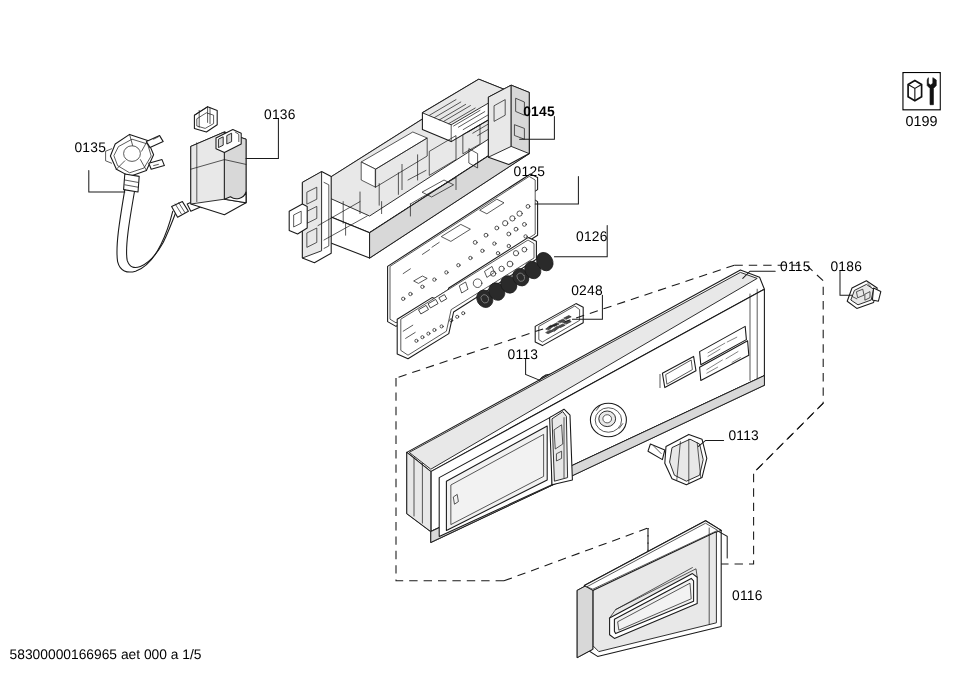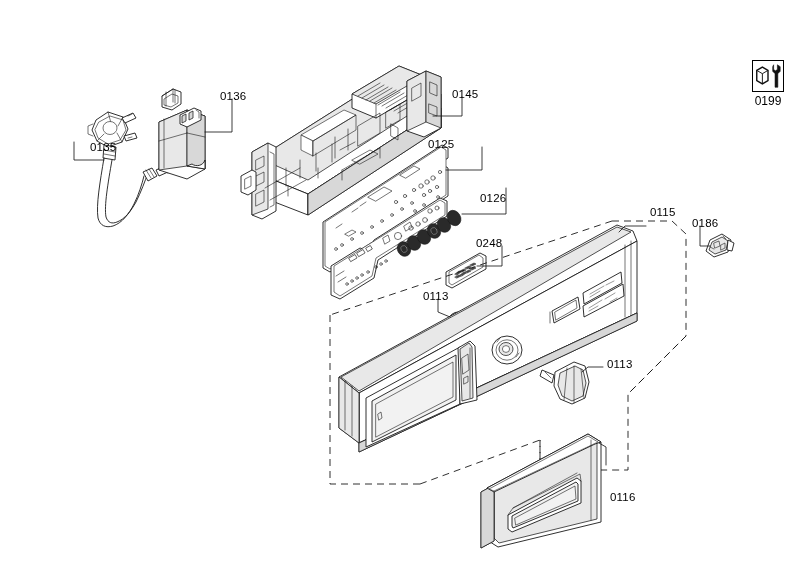--- a/index.html
+++ b/index.html
@@ -431,40 +431,41 @@
       <path class="lead" d="M646 226 L625 226 L619 232"></path>
 
       <path class="lead" d="M700 226 L700 246 L710 246"></path>
 
       <path class="lead" d="M603 367 L588 367 L582 372"></path>
 
       <path class="lead" d="M606 465 L606 447 L599 443"></path>
     </g>
   </svg>
 
-  <div class="callout-label" style="left:62px; top:142px;margin-left:28px;">0135</div>
+  <div class="callout-label" style="left:62px; top:119px;">0135</div>
   <div class="callout-label" style="left:205px; top:91px;padding-left:15px;">0136</div>
-  <div class="callout-label" style="left:452px; top:89px;">0145</div>
+  <div class="callout-label" style="left:436px; top:89px;font-weight:bold;">0145</div>
   <div class="callout-label" style="left:428px; top:139px;">0125</div>
   <div class="callout-label" style="left:480px; top:193px;">0126</div>
   <div class="callout-label" style="left:476px; top:238px;">0248</div>
   <div class="callout-label" style="left:423px; top:291px;">0113</div>
-  <div class="callout-label" style="left:650px; top:207px;text-align:center;">0115</div>
+  <div class="callout-label" style="left:650px; top:218px;text-align:center;">0115</div>
   <div class="callout-label" style="left:692px; top:218px;">0186</div>
   <div class="callout-label" style="left:607px; top:359px;">0113</div>
   <div class="callout-label" style="left:610px; top:457px;margin-top:35px;">0116</div>
 
   <div id="service-icon-group">
     <div id="service-icon-box">
       <svg viewBox="0 0 32 32" width="30" height="30" style="display:block;">
         <rect x="0" y="0" width="32" height="32" fill="#ffffff"></rect>
 
         <path d="M4 10 L10 6.5 L16 10 L16 21 L10 24.5 L4 21 Z" fill="#ffffff" stroke="#111" stroke-width="1.5"></path>
         <path d="M4 10 L10 13.5 L16 10 M10 13.5 L10 24.5" fill="none" stroke="#111" stroke-width="1"></path>
 
         <path d="M22 4 L22 9 L24 10.5 L26 9 L26 4 L29 6 L29 11 L26.5 13.5 L26.5 28 L23.5 28 L23.5 13.5 L21 11 L21 6 Z" fill="#111" stroke="#111" stroke-width="0.6" stroke-linejoin="round"></path>
       </svg>
     </div>
     <div id="service-icon-caption">0199</div>
   </div>
 
+  <div id="footer-text">58300000166965 aet 000 a 1/5</div>
 
 </div>
 
 </body></html>

